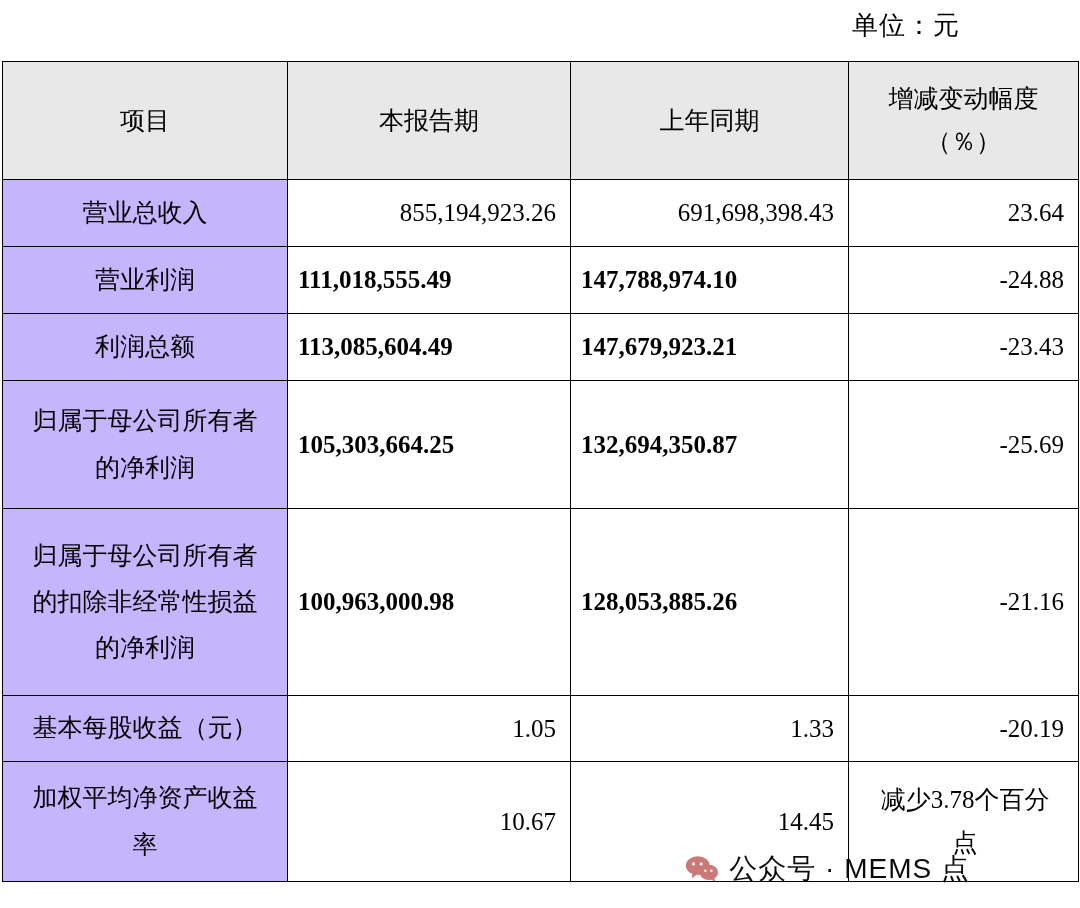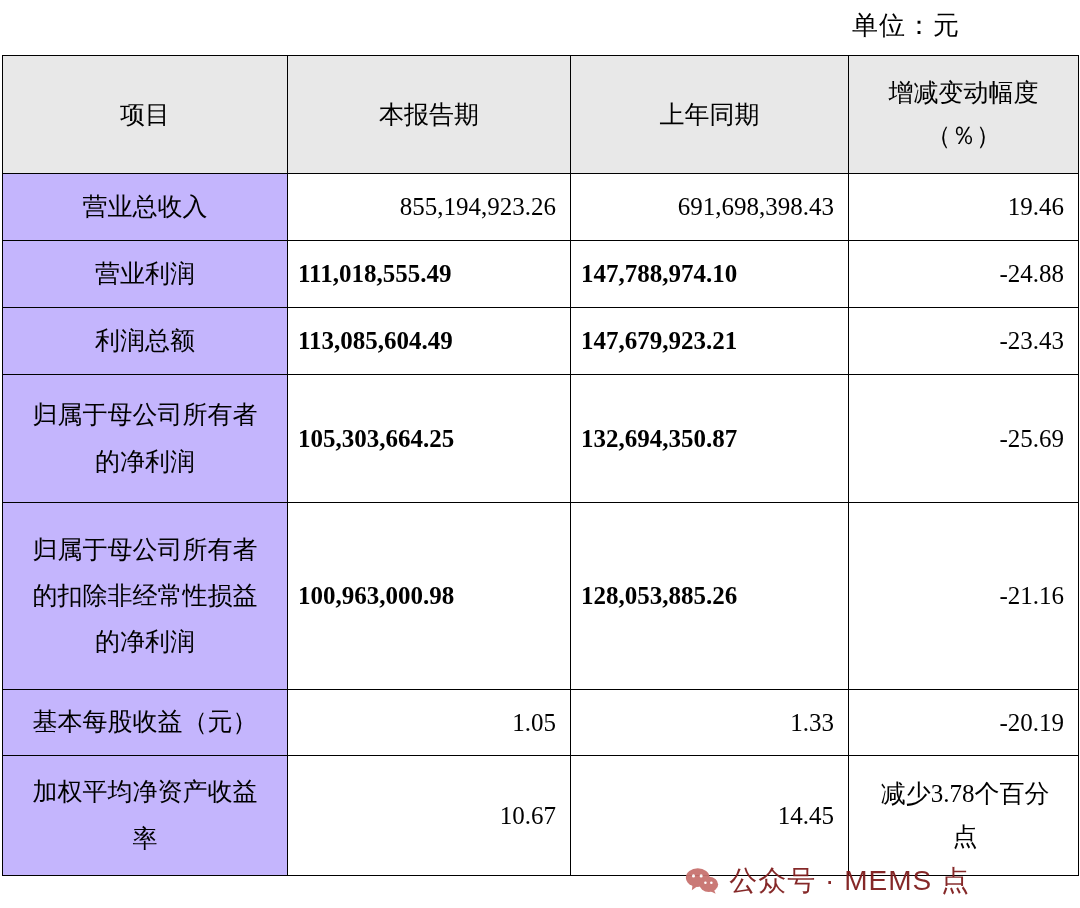--- a/index.html
+++ b/index.html
@@ -25,20 +25,21 @@
     text-align: right;
     font-size: 26px;
     padding: 8px 40px 12px 0;
     letter-spacing: 1px;
   }
   table.fin {
     border-collapse: collapse;
     width: 1076px;
     margin-left: 2px;
     table-layout: fixed;
+    margin-top: 6px;
   }
   table.fin td {
     border: 1px solid #000000;
     font-size: 25px;
     vertical-align: middle;
     padding: 6px 10px;
     box-sizing: border-box;
   }
   .col-item   { width: 285px; }
   .col-cur    { width: 283px; }
@@ -84,23 +85,23 @@
   .r2 { height: 67px; padding-left: 40px; }
   .r3 { height: 67px; }
   .r4 { height: 128px; }
   .r5 { height: 187px; }
   .r6 { height: 66px; }
   .r7 { height: 120px; }
 
   .watermark {
     position: absolute;
     right: 30px;
-    bottom: 8px;
+    bottom: 20px;
     font-size: 28px;
-    color: #7f1d1d;
+    color: #000000;
     font-family: "Liberation Sans", sans-serif;
     display: flex;
     align-items: center;
     gap: 10px;
     opacity: 0.95;
     pointer-events: none;
   }
   .watermark .wx-logo {
     display: inline-block;
     width: 34px;
@@ -134,21 +135,21 @@
           <div>（％）</div>
         </td>
       </tr>
     </thead>
     <tbody>
 
       <tr class="r1">
         <td class="item">营业总收入</td>
         <td class="num">855,194,923.26</td>
         <td class="num">691,698,398.43</td>
-        <td class="chg">19.46</td>
+        <td class="chg">23.64</td>
       </tr>
 
       <tr class="r2">
         <td class="item">营业利润</td>
         <td class="num-b">111,018,555.49</td>
         <td class="num-b">147,788,974.10</td>
         <td class="chg">-24.88</td>
       </tr>
 
       <tr class="r3">

